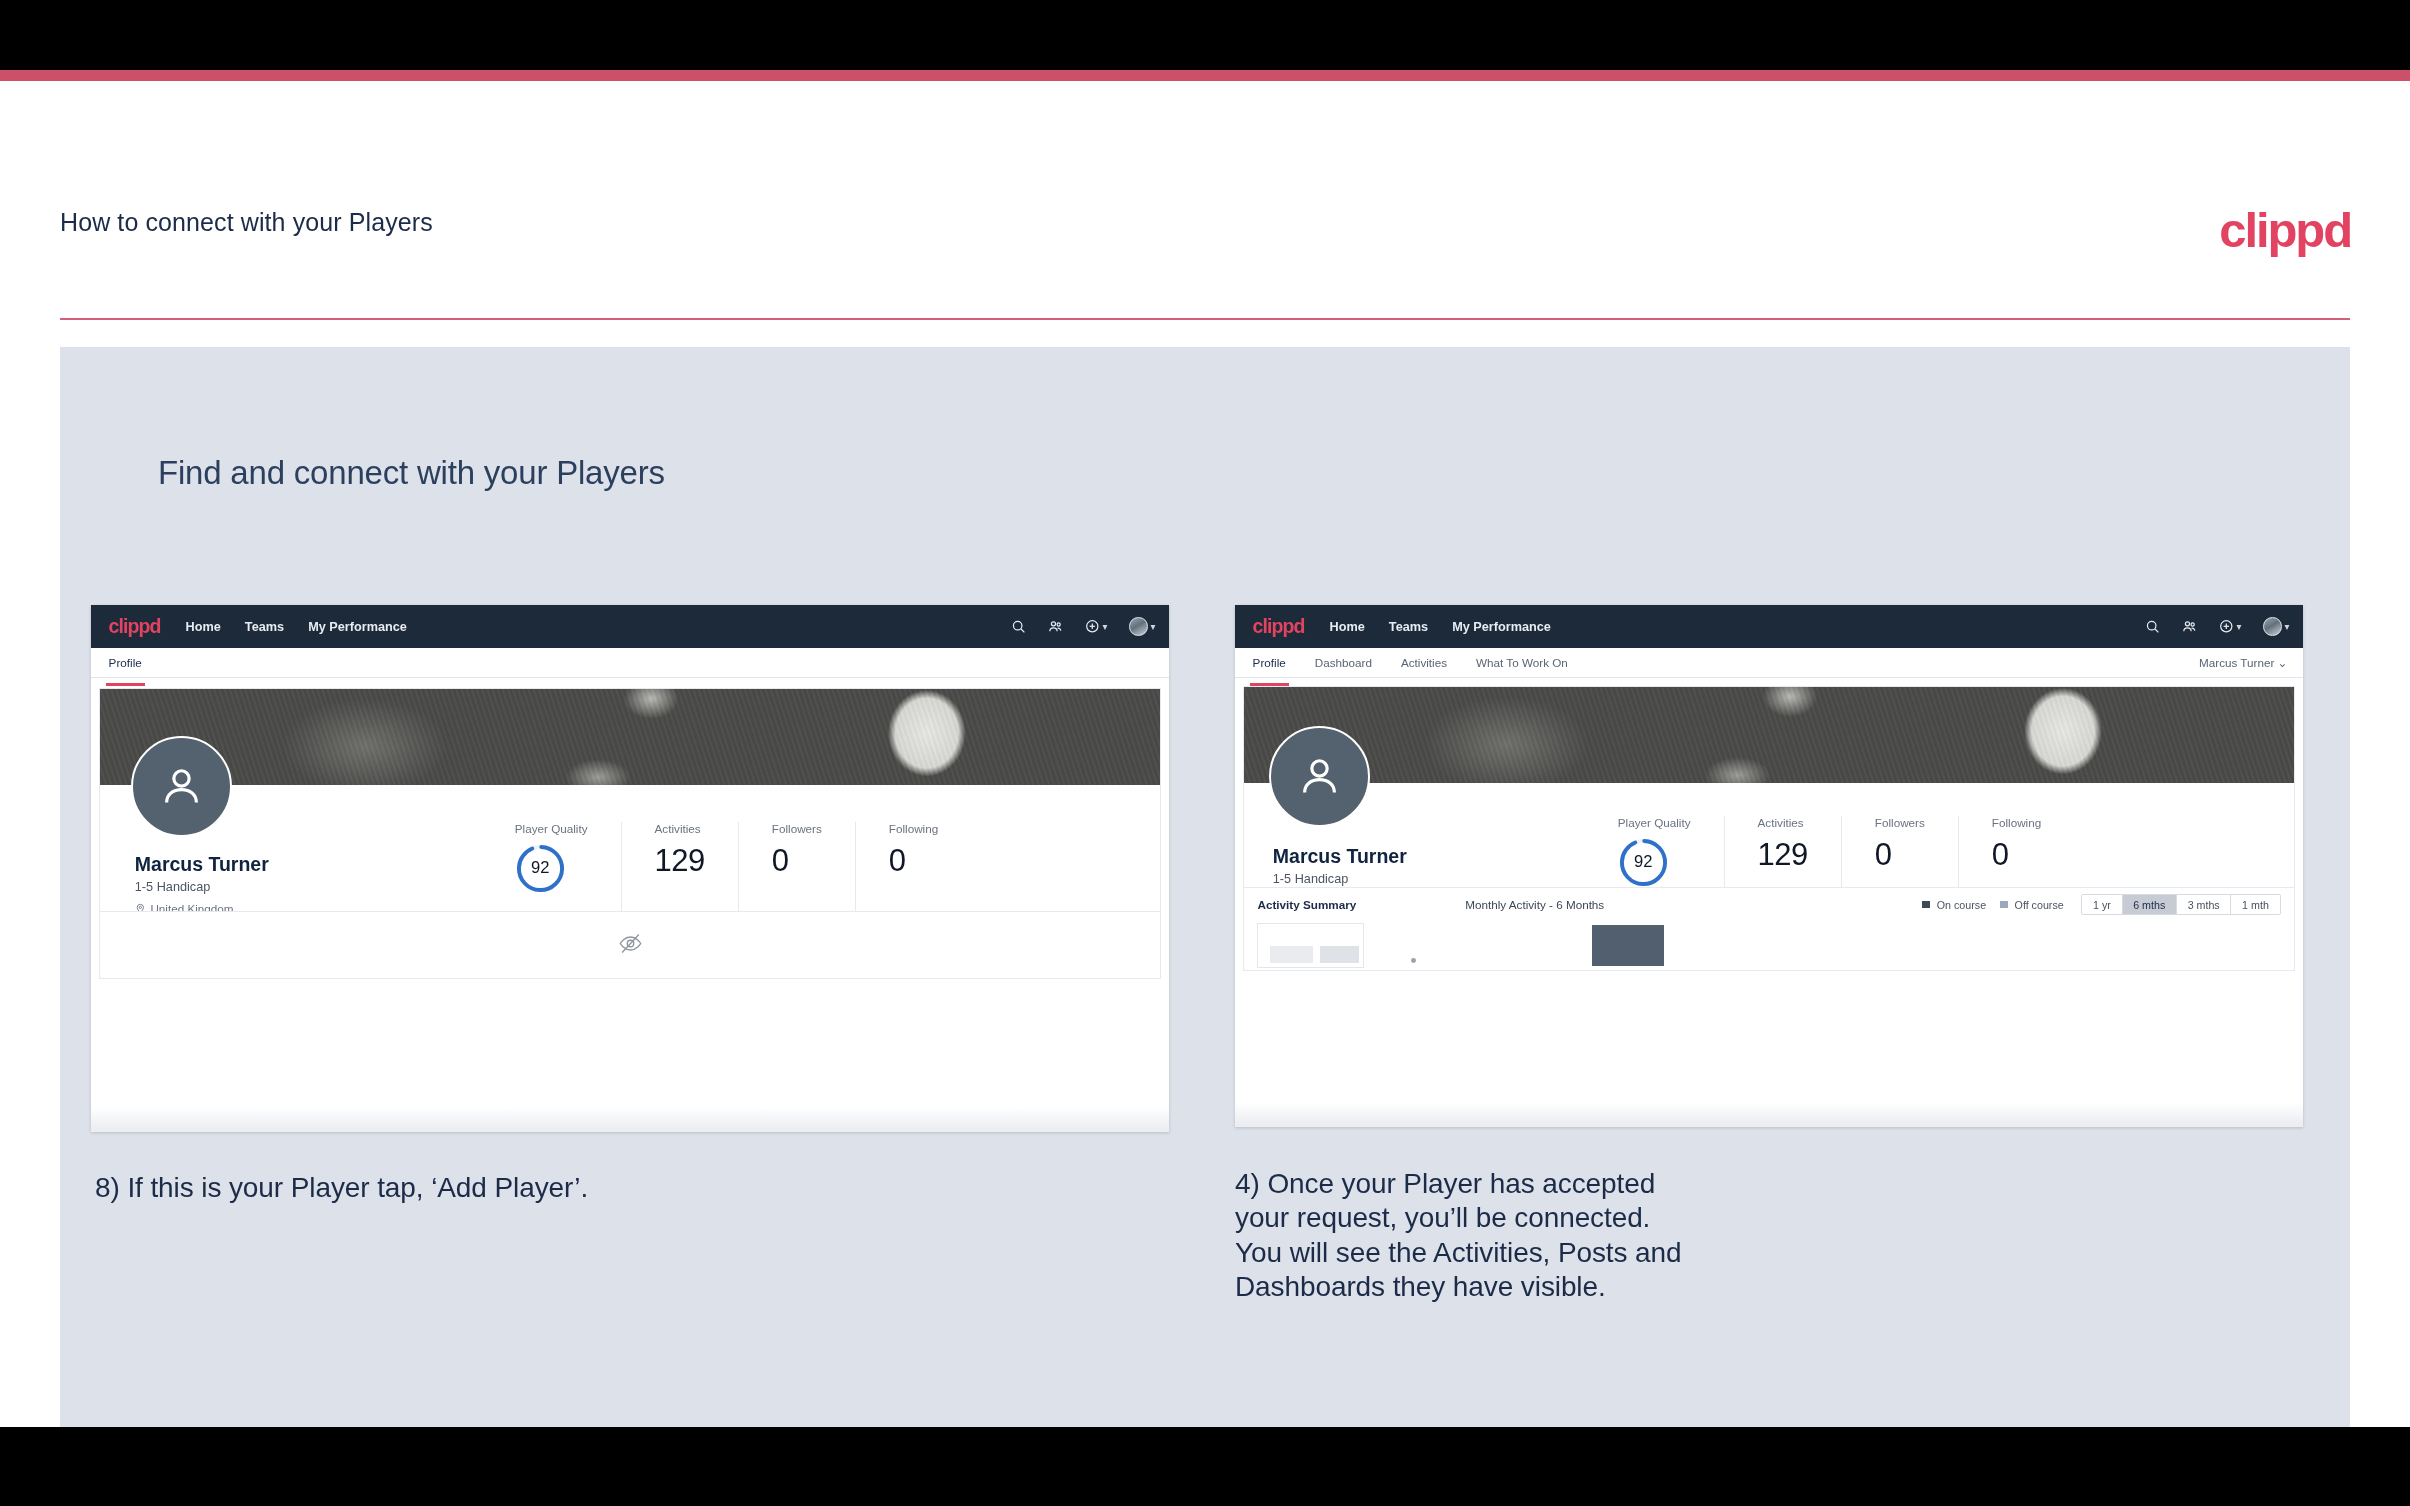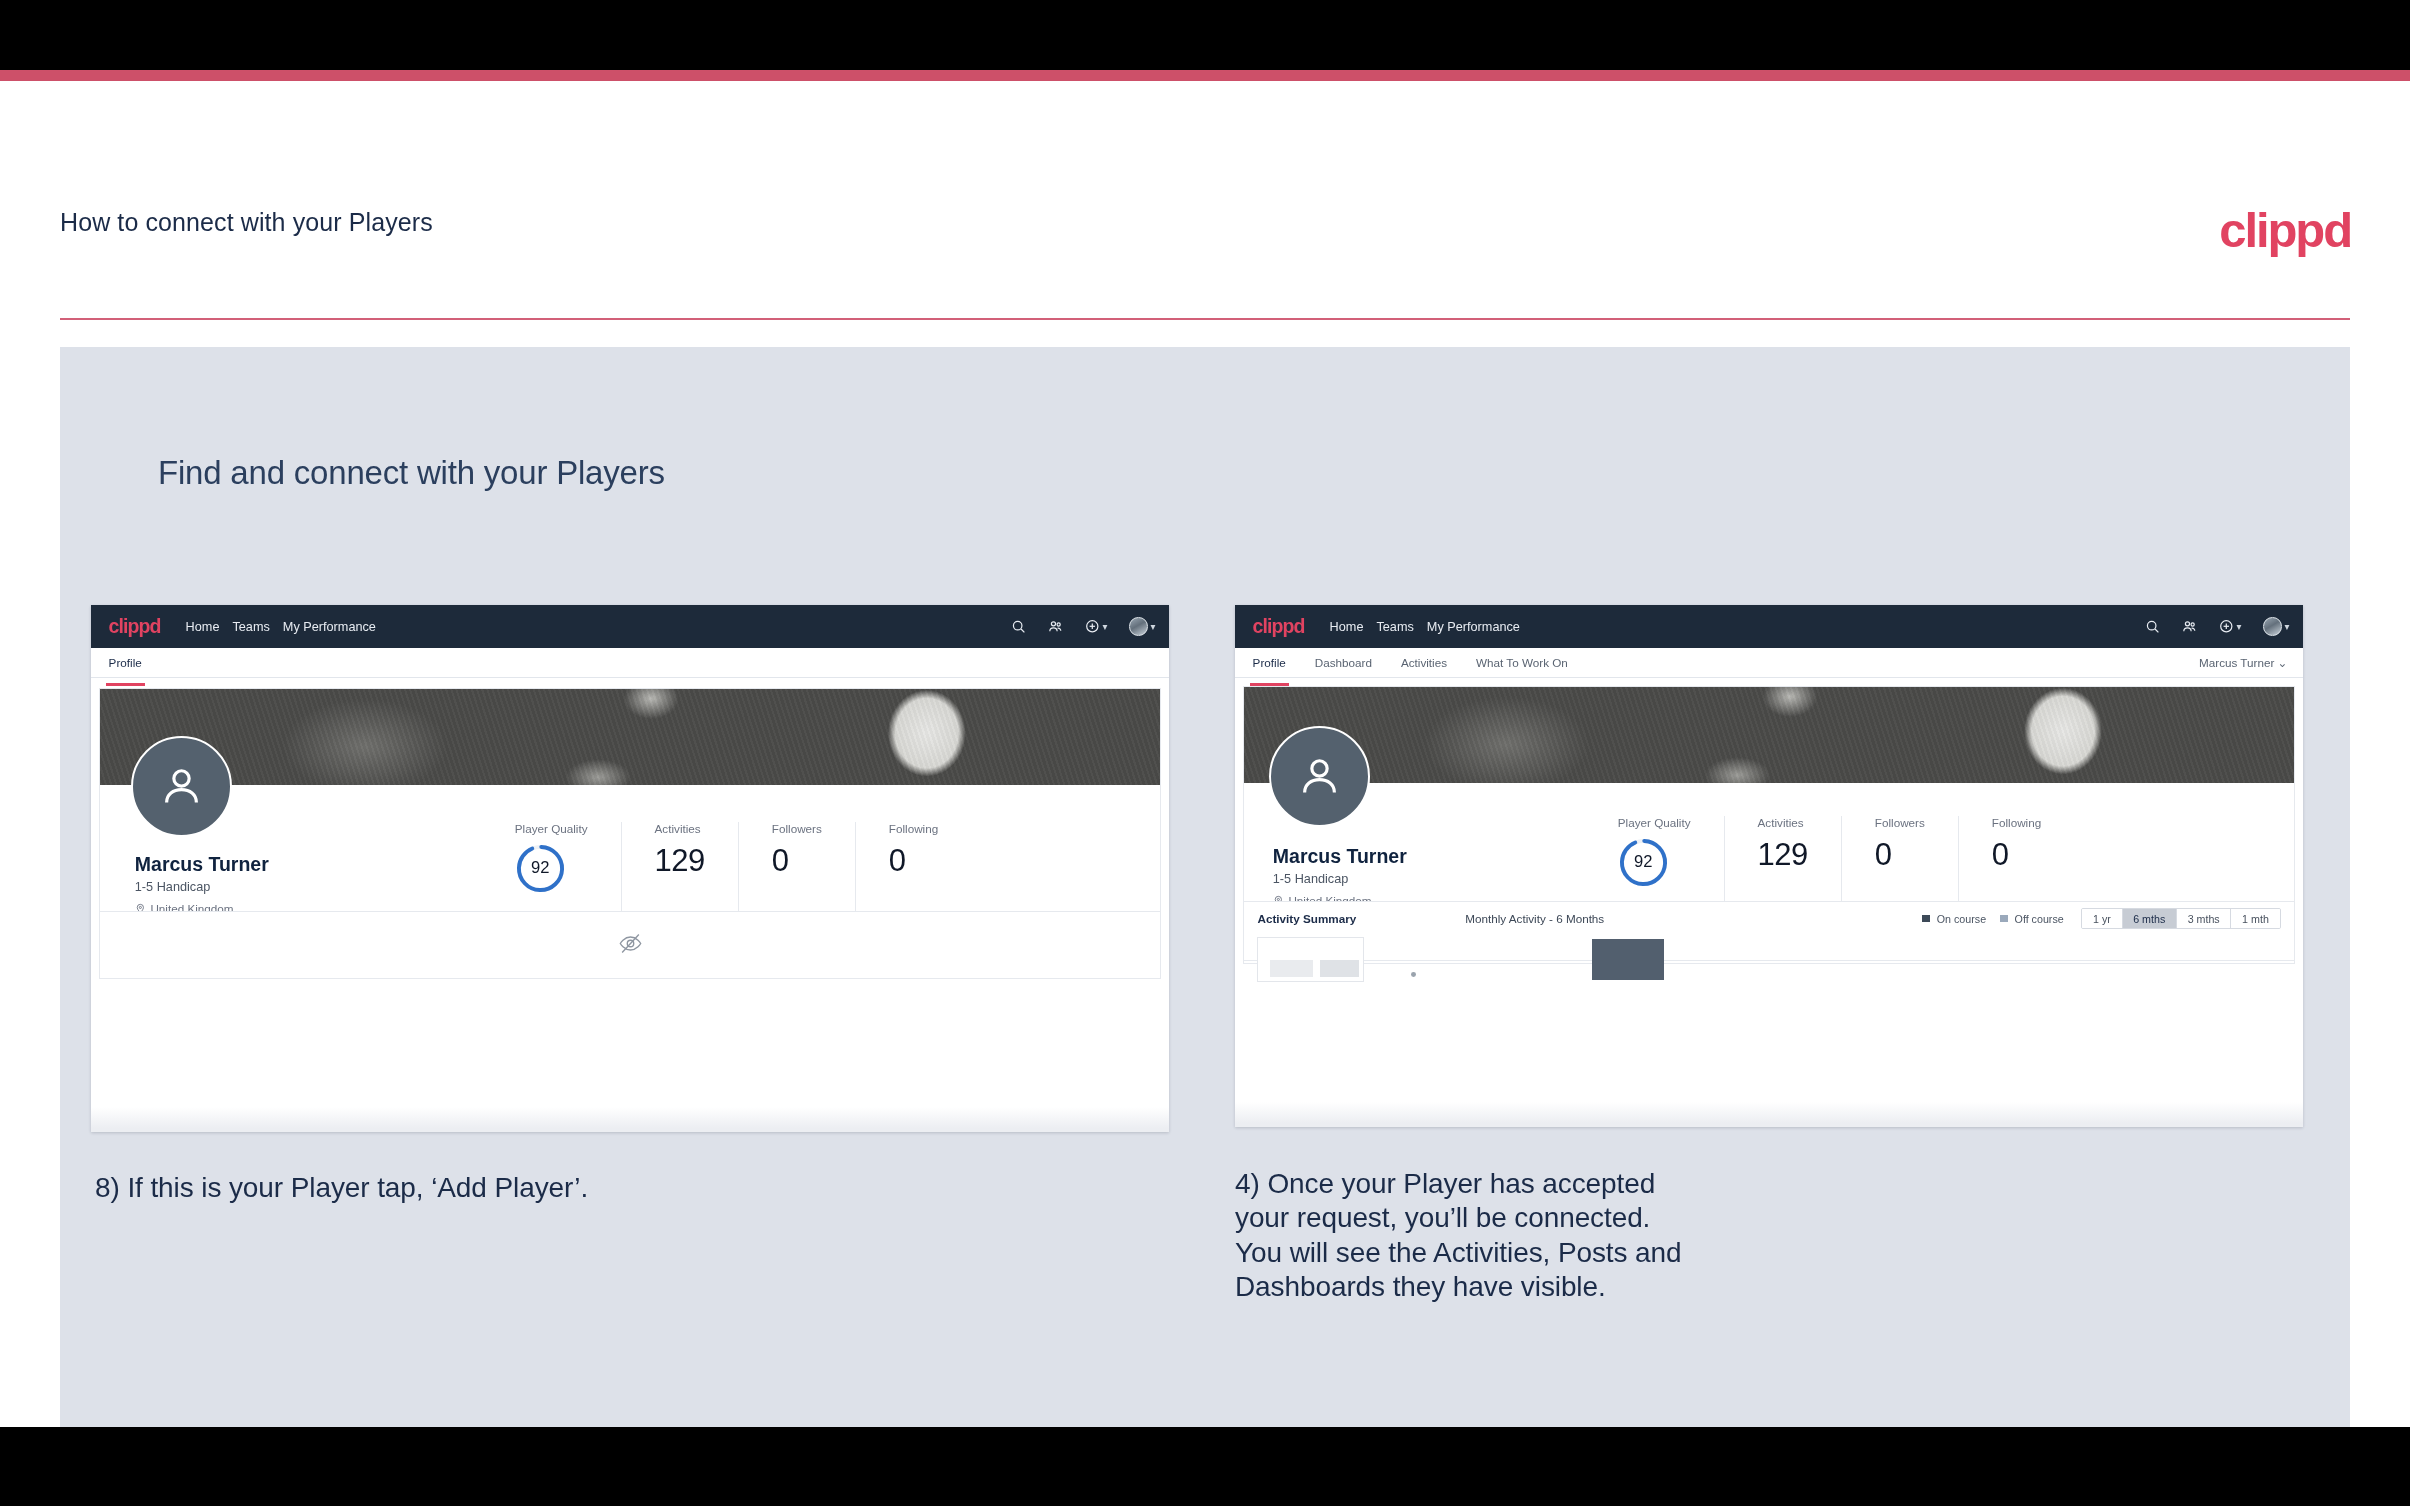--- a/index.html
+++ b/index.html
@@ -56,21 +56,21 @@
     box-shadow: 0 1px 2.9px rgba(20,30,50,.18);
   }
   .shot.left  { left: 31px;  top: 258px; width: 1078px; height: 527px; }
   .shot.right { left: 1175px; top: 258px; width: 1068px; height: 522px; }
 
   
   .appnav { position: relative; width: 100%; background: #1d2a3a; display: flex; align-items: center; }
   .shot.left  .appnav { height: 43px; padding: 0 13.7px 0 17.6px; }
   .shot.right .appnav { height: 43px; padding: 0 13.7px 0 17.6px; }
   .app-logo { color: #e14361; font-weight: 700; letter-spacing: -0.9px; font-size: 19.5px; margin-right: 25px; }
-  .app-links { display: flex; gap: 13px; }
+  .app-links { display: flex; gap: 24px; font-weight: bold; }
   .app-links span { color: #e8ecf2; font-size: 12.7px; }
   .nav-right { margin-left: auto; display: flex; align-items: center; gap: 21.5px; }
   .nav-ic { color: #e9edf3; display: flex; align-items: center; }
   .nav-ic svg { display: block; }
   .avatar-sm {
     width: 18.5px; height: 18.5px; border-radius: 50%;
     background: linear-gradient(150deg,#9aa7b3 0%,#64707c 45%,#c9d2da 100%);
     border: 1px solid #dfe5ea;
   }
   .caret { font-size: 9.8px; color: #cfd6de; margin-left: 2.9px; }
@@ -153,21 +153,21 @@
   
   .lowerbox {
     position: absolute; left: 7.8px; right: 7.8px; background: #ffffff;
     border: 1px solid #e6e9ee; display: flex; align-items: center; justify-content: center;
   }
   .shot.left .lowerbox { top: 306px; height: 68px; }
   .shot.left .lowerbox .eye { color: #8e96a1; }
 
   
   .actsum {
-    position: absolute; left: 7.8px; right: 7.8px; top: 296px; height: 60px;
+    position: absolute; left: 7.8px; right: 7.8px; top: 282px; height: 84px;
     background: #ffffff; border: 1px solid #e6e9ee;
   }
   .as-row { position: relative; height: 33px; display: flex; align-items: center; padding: 0 13.7px; }
   .as-title { font-size: 11.7px; color: #1b2b48; font-weight: 600; }
   .as-sub { font-size: 11.7px; color: #3c4756; margin-left: 109px; }
   .as-right { margin-left: auto; display: flex; align-items: center; gap: 17.6px; }
   .legend { display: flex; align-items: center; gap: 13.7px; }
   .legitem { display: flex; align-items: center; gap: 7px; font-size: 10.7px; color: #4b5563; }
   .swatch { width: 7.8px; height: 7.8px; display: inline-block; }
   .seg { display: flex; border: 1px solid #d6dae1; border-radius: 2px; overflow: hidden; }

